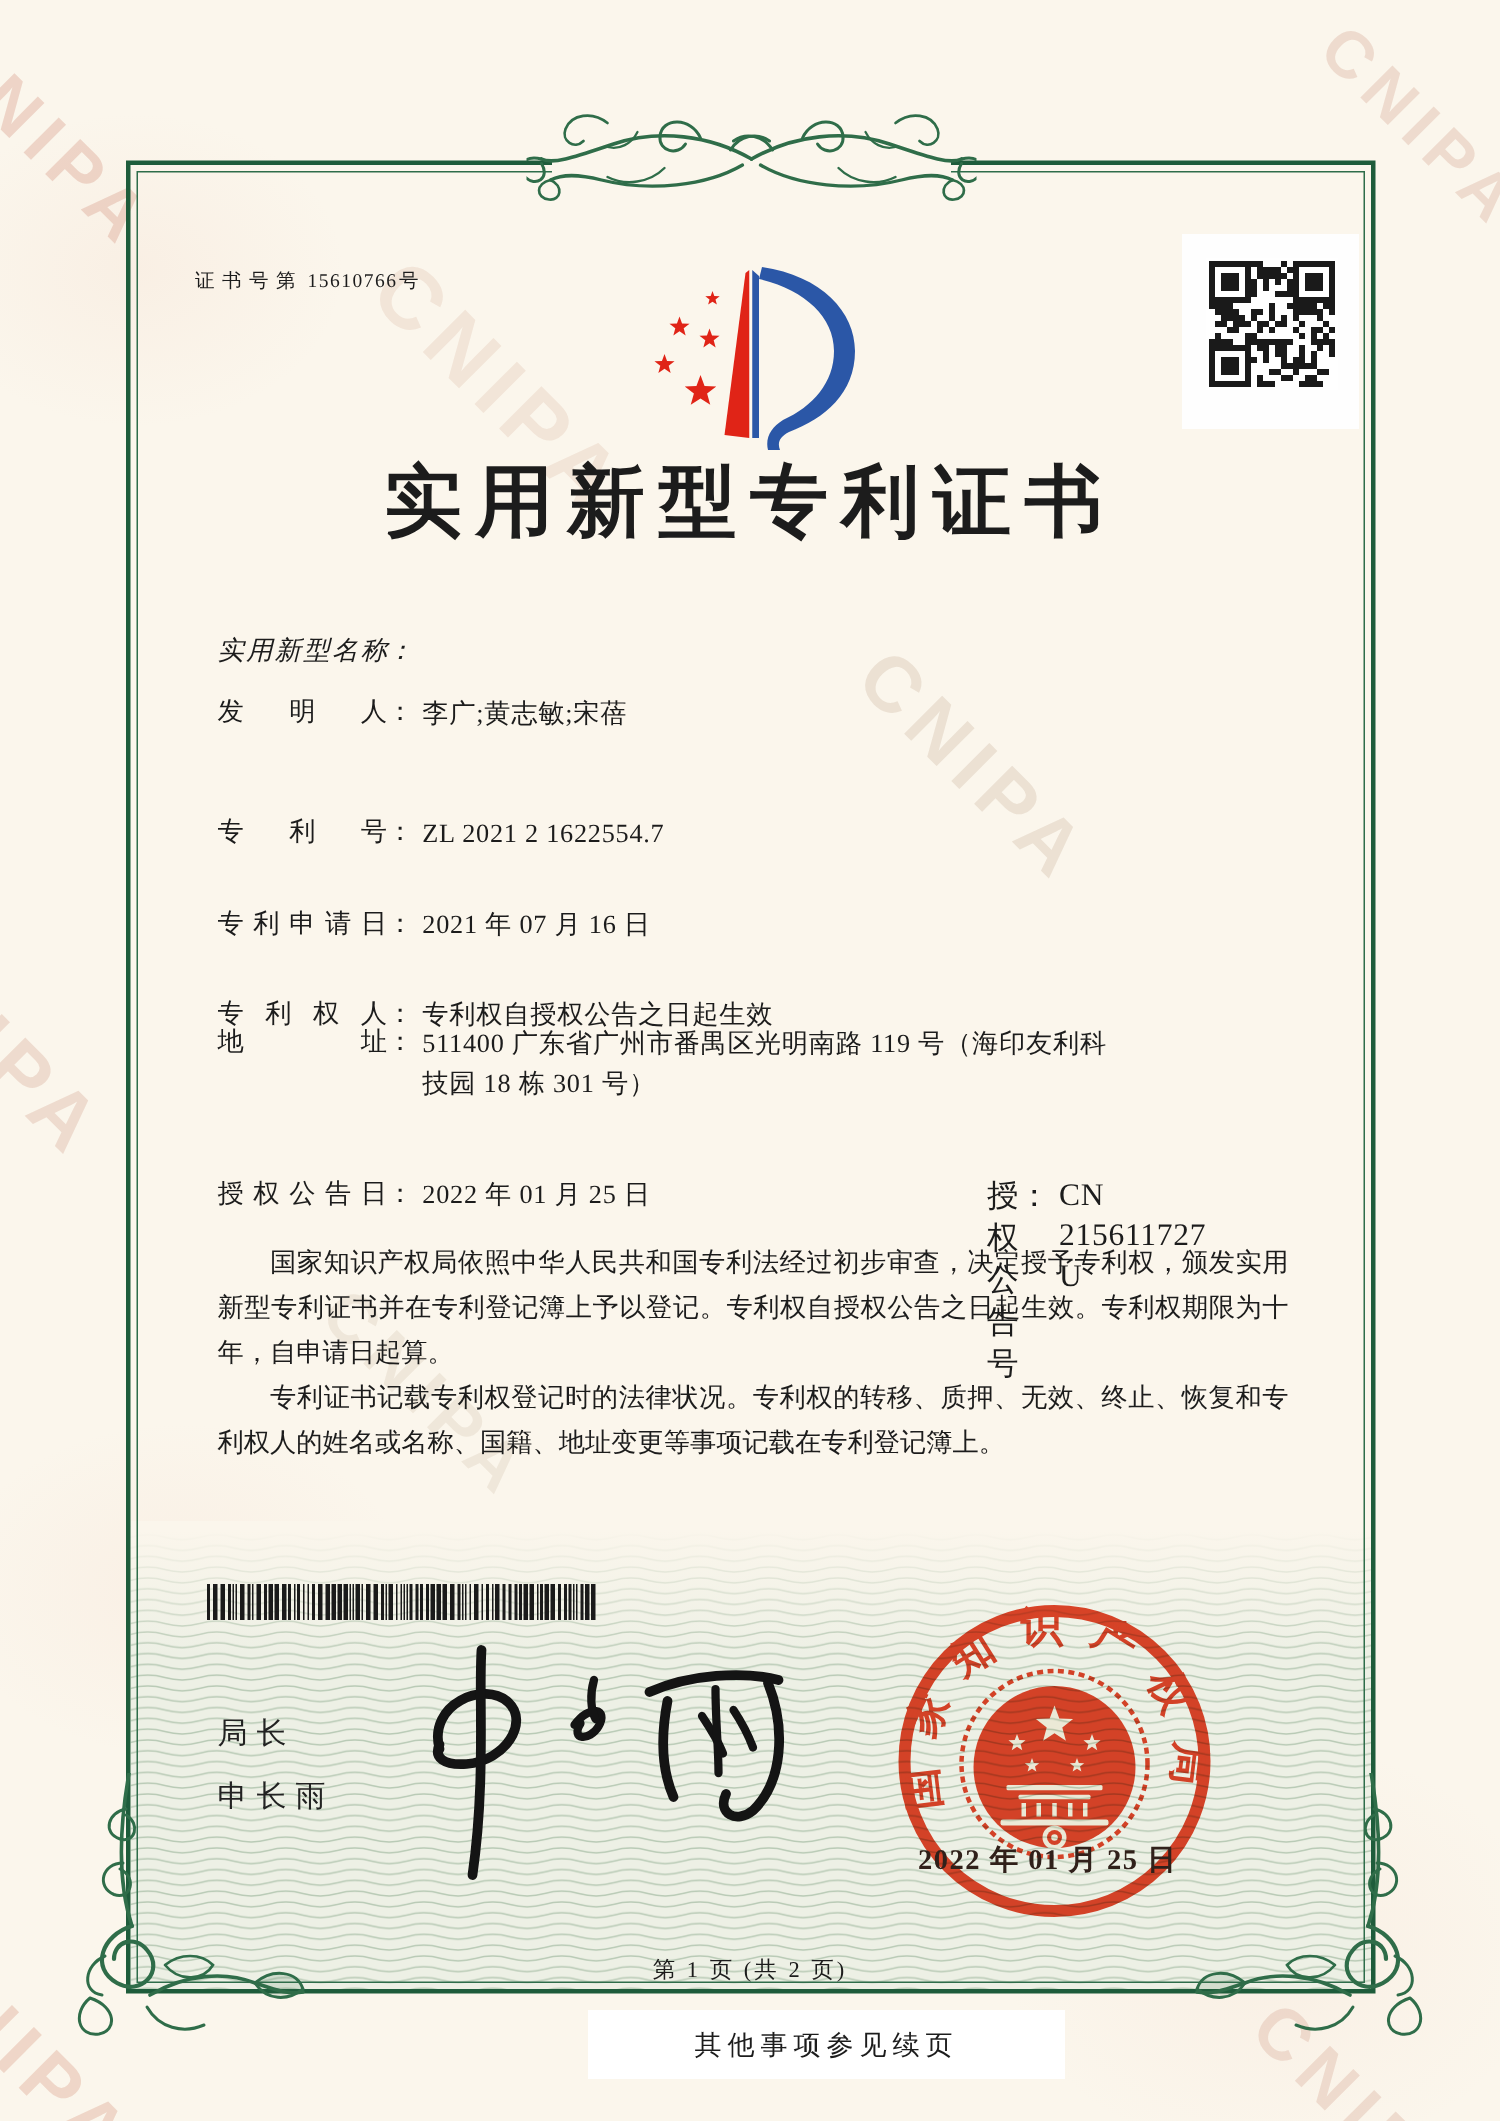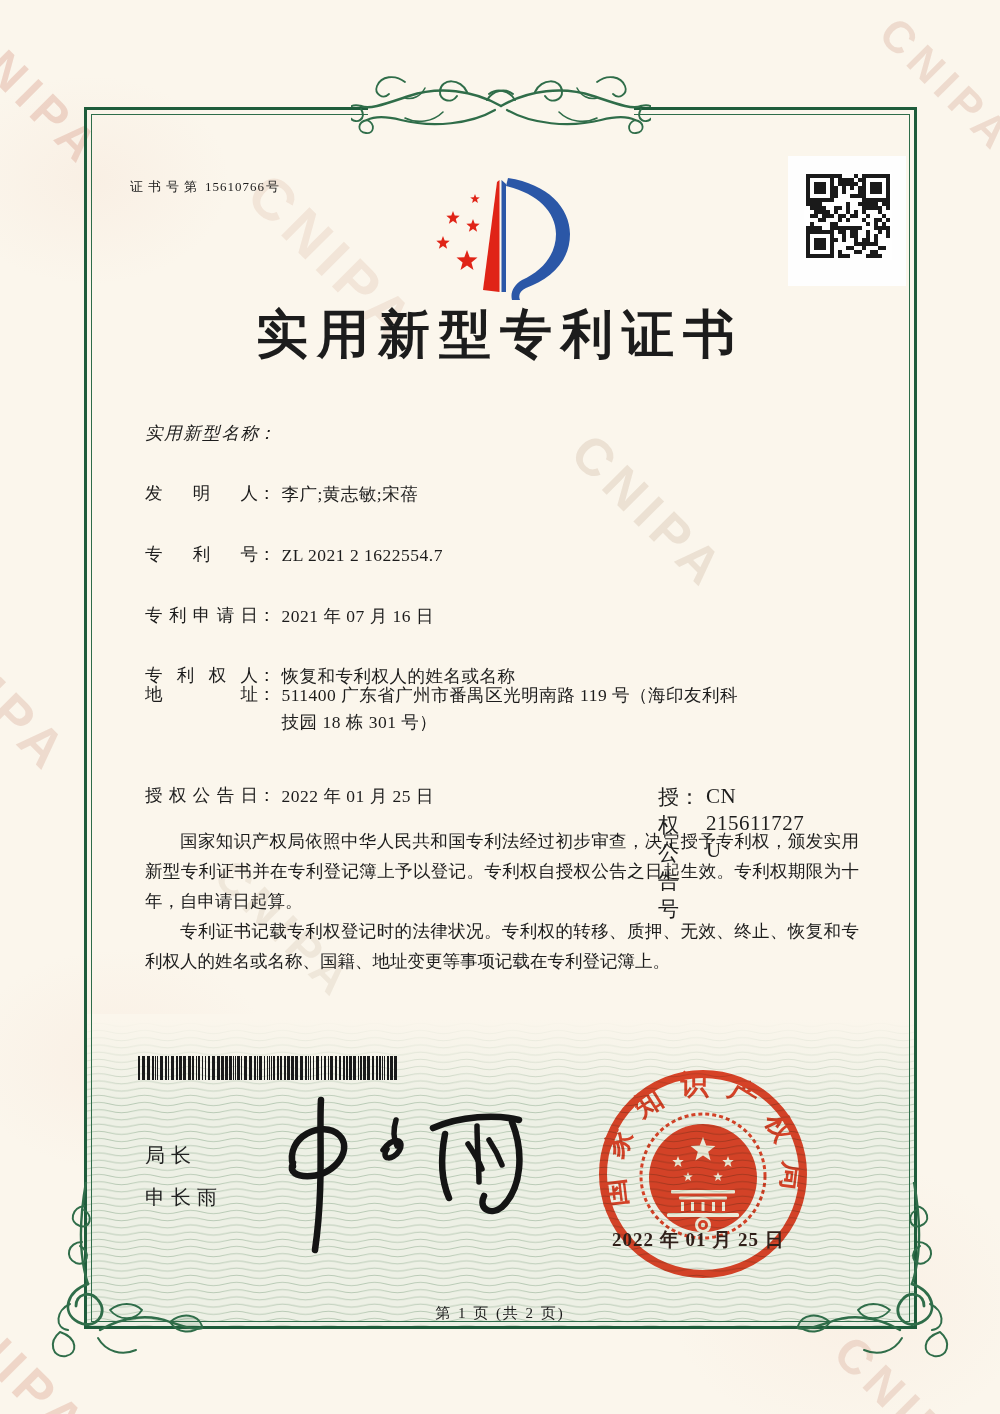--- a/index.html
+++ b/index.html
@@ -319,39 +319,39 @@
       </g>
   </svg>
 
   <div class="title">实用新型专利证书</div>
 
   <div class="fields">
     <div class="frow" style="top:421px;font-style:italic;">
       <span class="flabel">实用新型名称</span>
         <span class="fcolon">：</span>
     </div>
-    <div class="frow" style="top:481px;">
+    <div class="frow" style="top:462px;">
       <span class="flabel">发明人</span>
         <span class="fcolon">：</span>
       <span class="fvalue">李广;黄志敏;宋蓓</span>
     </div>
     <div class="frow" style="top:542px;">
       <span class="flabel">专利号</span>
         <span class="fcolon">：</span>
       <span class="fvalue">ZL 2021 2 1622554.7</span>
     </div>
     <div class="frow" style="top:603px;">
       <span class="flabel">专利申请日</span>
         <span class="fcolon">：</span>
       <span class="fvalue">2021 年 07 月 16 日</span>
     </div>
     <div class="frow" style="top:663px;">
       <span class="flabel">专利权人</span>
         <span class="fcolon">：</span>
-      <span class="fvalue">恢复和专利权人的姓名或名称</span>
+      <span class="fvalue">专利权自授权公告之日起生效</span>
     </div>
     <div class="frow" style="top:682px;">
       <span class="flabel">地址</span>
         <span class="fcolon">：</span>
       <span class="fvalue">511400 广东省广州市番禺区光明南路 119 号（海印友利科
 技园 18 栋 301 号）</span>
     </div>
     <div class="frow" style="top:783px;">
       <span class="flabel">授权公告日</span>
         <span class="fcolon">：</span>
@@ -492,14 +492,15 @@
       <circle cx="110" cy="163" r="8"></circle>
     </g>
     <circle cx="110" cy="163" r="5" fill="#e23a1d"></circle>
     <circle cx="110" cy="163" r="2.2" fill="#fdf8ee"></circle>
   </svg>
 
   <div class="seal-date">2022 年 01 月 25 日</div>
 
   <div class="page-num">第 1 页 (共 2 页)</div>
 
+  <div class="footer-note">其他事项参见续页</div>
 
 </div>
 
 </body></html>

